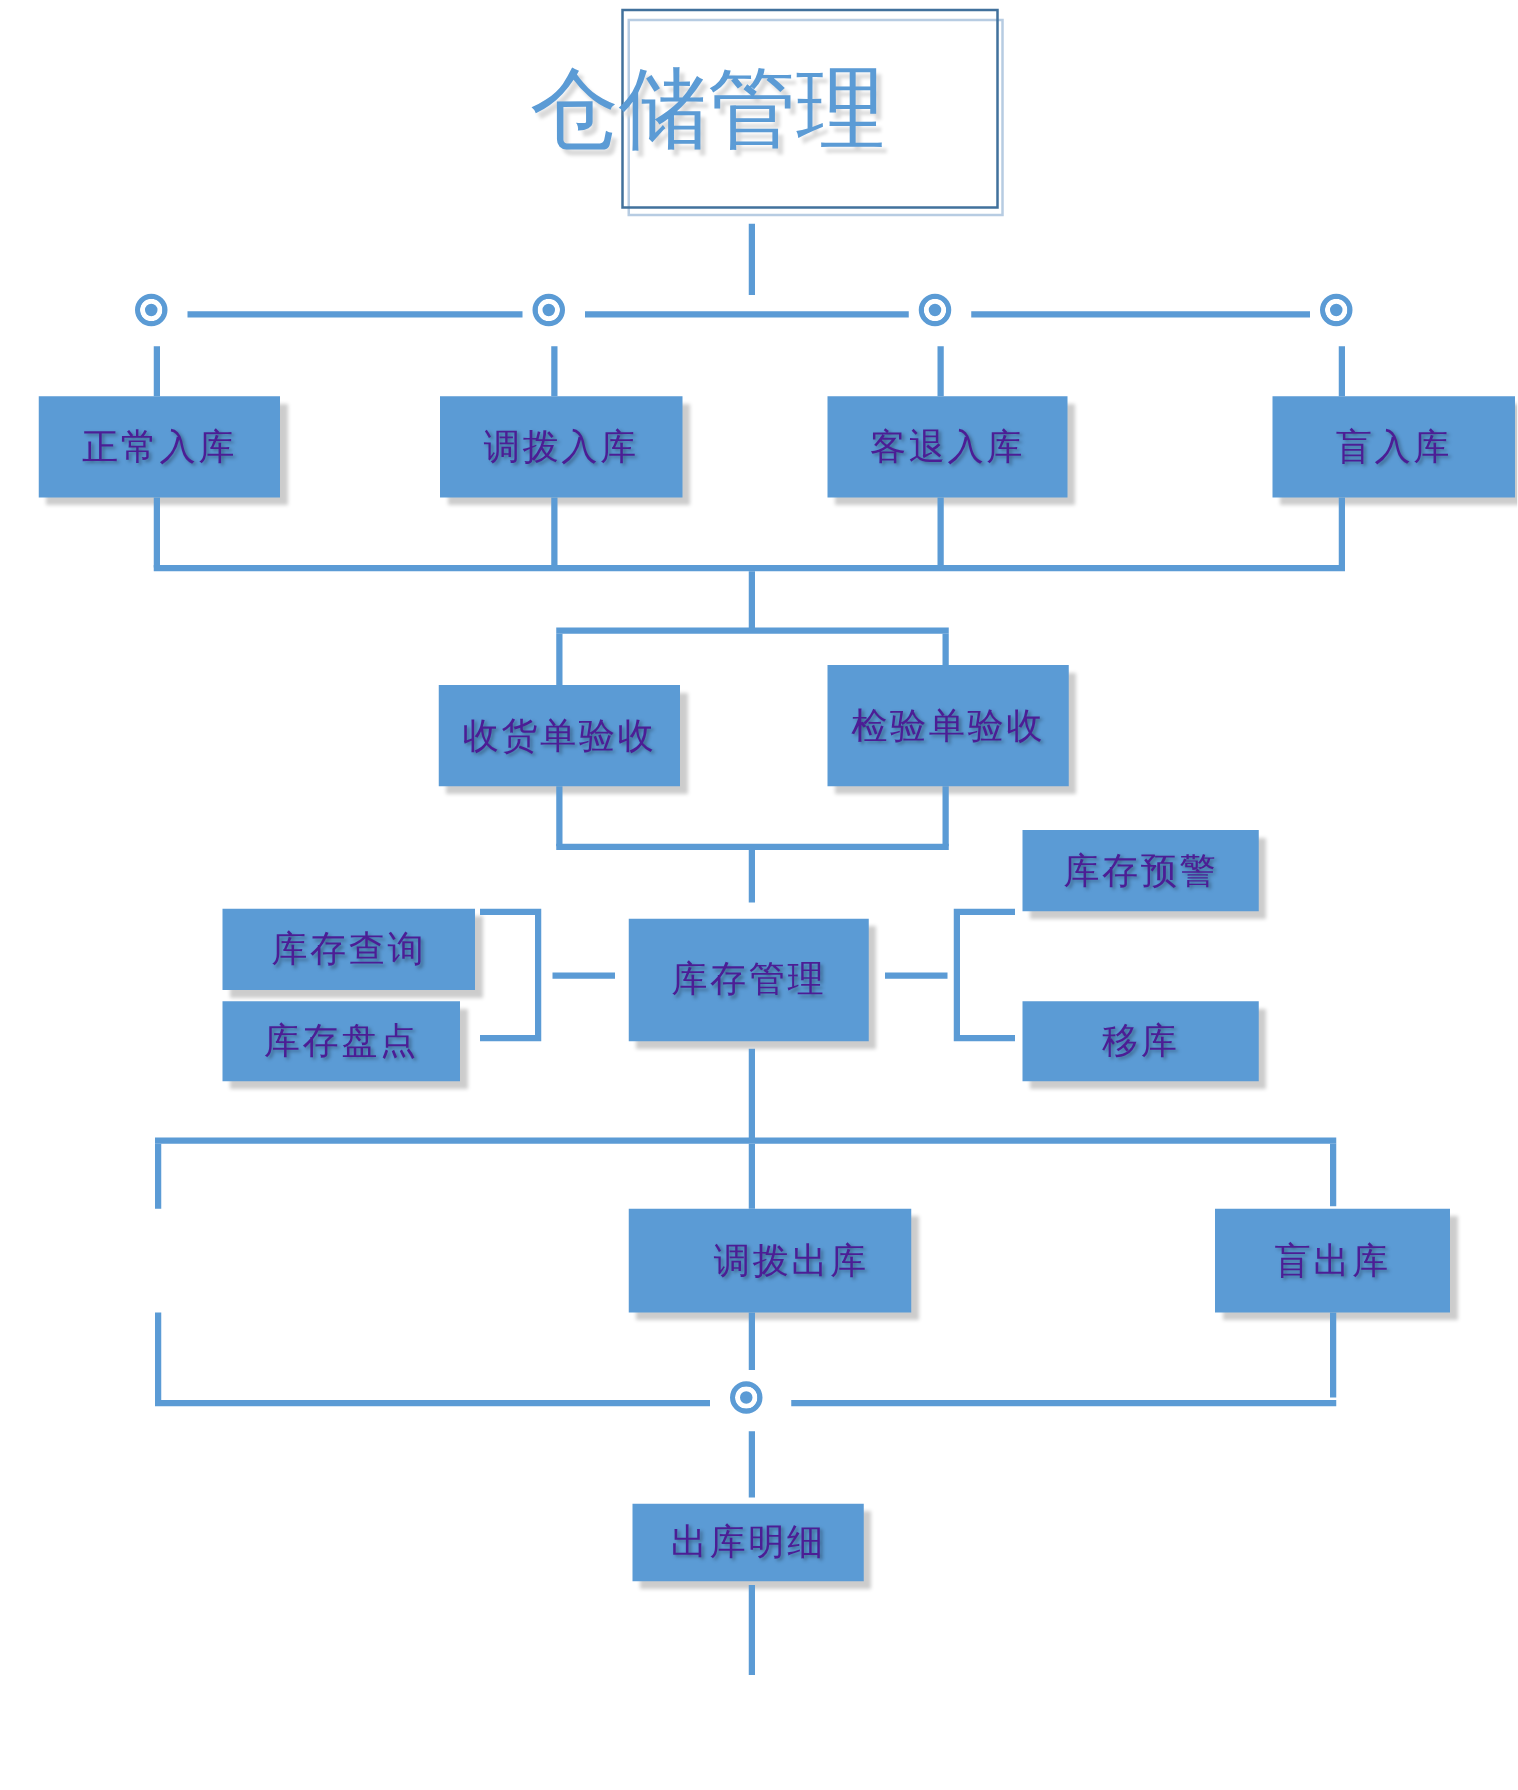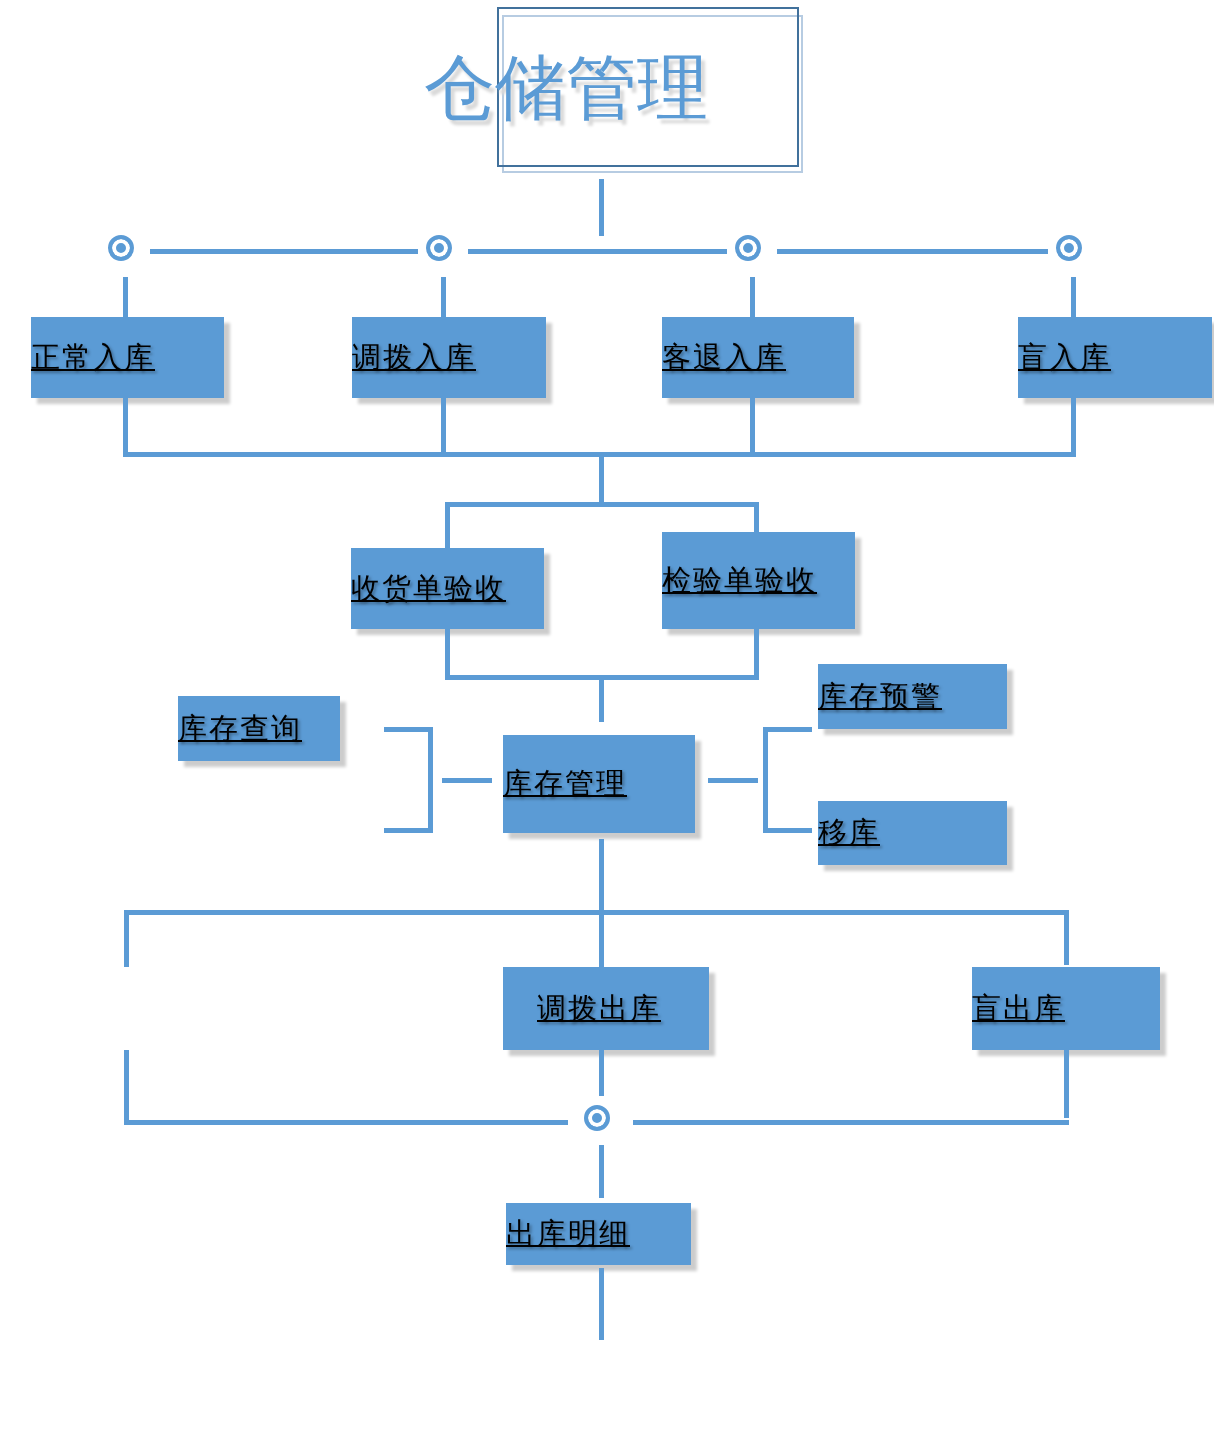--- a/index.html
+++ b/index.html
@@ -10,28 +10,27 @@
     --title_border_light:#B7CCE2;
   }
   *{box-sizing:border-box;}
   html,body{margin:0;padding:0;background:#ffffff;}
   body{font-family:"Liberation Sans","DejaVu Sans",sans-serif;}
   .canvas{position:relative;width:1214px;height:1432px;background:#ffffff;overflow:hidden;border-radius:17px;}
 
   .flow-box{
     position:absolute;
     background:var(--box);
-    color:#000000;
-    display:flex;align-items:center;
+    color:#4c1d95;
+    display:flex;align-items:center;justify-content:center;
     font-size:29px;
     letter-spacing:2px;
     text-shadow:2px 2px 3px rgba(0,0,0,0.35);
     box-shadow:6px 6px 3px rgba(0,0,0,0.20);
     white-space:nowrap;
-    text-decoration:underline;
   }
   .hline,.vline{position:absolute;background:var(--line);}
   .dot{
     position:absolute;
     width:26px;height:26px;
     border:4px solid var(--line);
     border-radius:50%;
     background:var(--box);
     box-shadow:inset 0 0 0 4px #ffffff;
   }
@@ -104,22 +103,25 @@
 
   <div class="vline" style="left:445px;top:629px;width:5px;height:48px;"></div>
   <div class="vline" style="left:754px;top:629px;width:5px;height:48px;"></div>
   <div class="hline" style="left:445px;top:675px;width:314px;height:5px;"></div>
   <div class="vline" style="left:599px;top:680px;width:5px;height:42px;"></div>
 
   <div class="flow-box" style="left:503px;top:735px;width:192px;height:98px;">
     <span>库存管理</span>
   </div>
 
-  <div class="flow-box" style="left:178px;top:696px;width:162px;height:65px;">
+  <div class="flow-box" style="left:178px;top:727px;width:202px;height:65px;">
     <span>库存查询</span>
+  </div>
+  <div class="flow-box" style="left:178px;top:801px;width:190px;height:64px;">
+    <span>库存盘点</span>
   </div>
   <div class="hline" style="left:384px;top:727px;width:44px;height:5px;"></div>
   <div class="hline" style="left:384px;top:828px;width:44px;height:5px;"></div>
   <div class="vline" style="left:428px;top:727px;width:5px;height:106px;"></div>
   <div class="hline" style="left:442px;top:778px;width:50px;height:5px;"></div>
 
   <div class="flow-box" style="left:818px;top:664px;width:189px;height:65px;">
     <span>库存预警</span>
   </div>
   <div class="flow-box" style="left:818px;top:801px;width:189px;height:64px;">
@@ -129,21 +131,21 @@
   <div class="hline" style="left:768px;top:727px;width:44px;height:5px;"></div>
   <div class="hline" style="left:768px;top:828px;width:44px;height:5px;"></div>
   <div class="hline" style="left:708px;top:778px;width:50px;height:5px;"></div>
 
   <div class="vline" style="left:599px;top:839px;width:5px;height:73px;"></div>
   <div class="hline" style="left:124px;top:910px;width:945px;height:5px;"></div>
   <div class="vline" style="left:124px;top:915px;width:5px;height:52px;"></div>
   <div class="vline" style="left:599px;top:915px;width:5px;height:52px;"></div>
   <div class="vline" style="left:1064px;top:915px;width:5px;height:50px;"></div>
 
-  <div class="flow-box" style="left:503px;top:967px;width:206px;height:83px;padding-left:34px;">
+  <div class="flow-box" style="left:503px;top:967px;width:226px;height:83px;padding-left:34px;">
     <span>调拨出库</span>
   </div>
   <div class="flow-box" style="left:972px;top:967px;width:188px;height:83px;">
     <span>盲出库</span>
   </div>
 
   <div class="vline" style="left:124px;top:1050px;width:5px;height:73px;"></div>
   <div class="vline" style="left:599px;top:1050px;width:5px;height:46px;"></div>
   <div class="vline" style="left:1064px;top:1050px;width:5px;height:68px;"></div>
   <div class="hline" style="left:124px;top:1120px;width:444px;height:5px;"></div>

